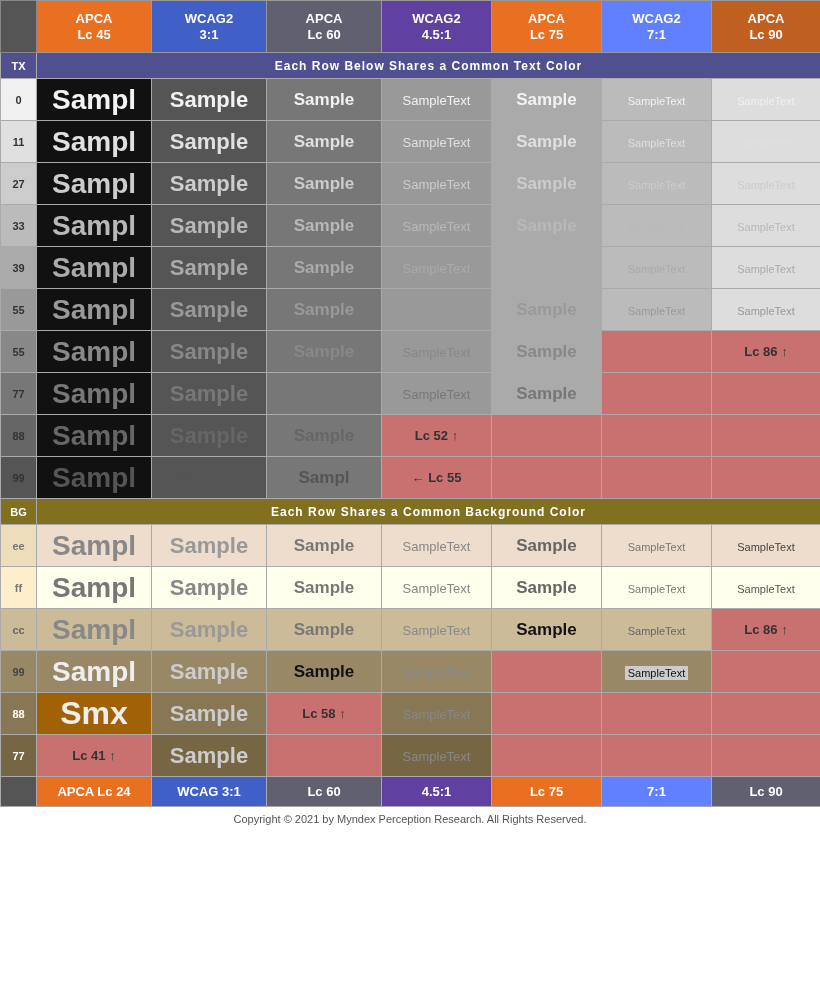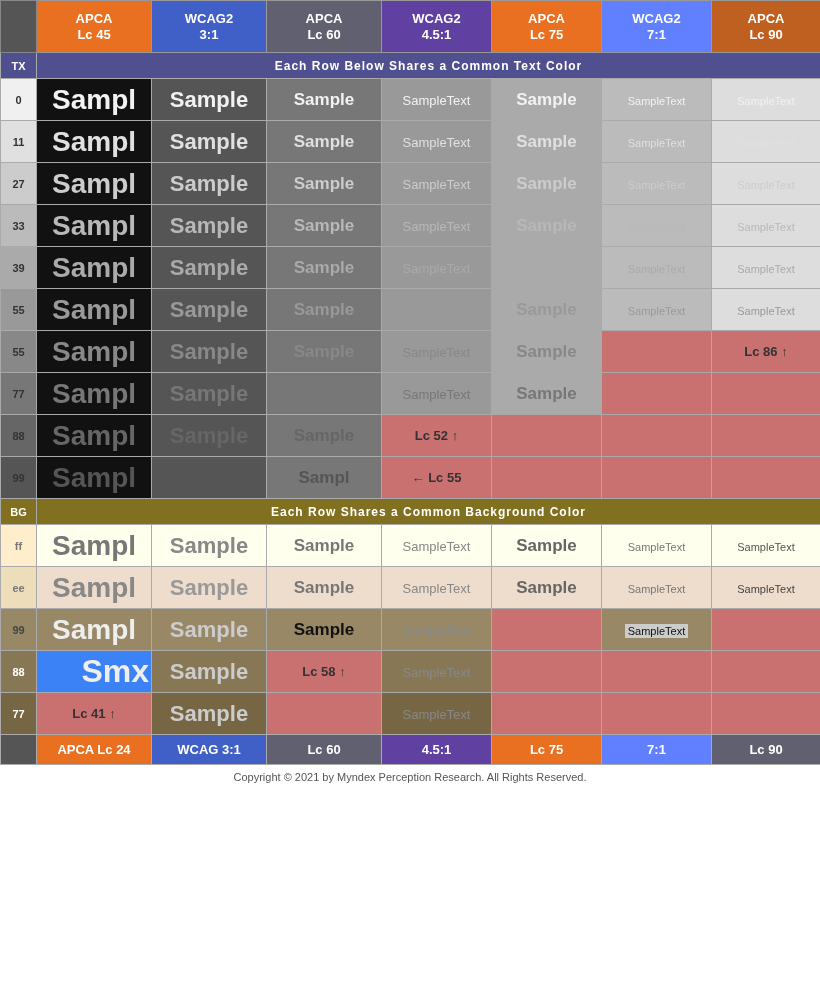--- a/index.html
+++ b/index.html
@@ -296,59 +296,69 @@
         <td class="data-cell" style="background:#c97070;"></td>
         <td class="data-cell" style="background:#c97070;"></td>
       </tr>
 
       <tr>
         <td class="idx-cell" style="background:#807020;color:#fff;font-size:11px;font-weight:bold;">BG</td>
         <td colspan="7" class="section-header-bg">Each Row Shares a Common Background Color</td>
       </tr>
 
       <tr>
+        <td class="idx-cell idx-ee">ee</td>
+        <td class="data-cell" style="background:#eeddcc;color:#888888;"><span class="sz-huge">Sampl</span></td>
+        <td class="data-cell" style="background:#eeddcc;color:#999999;"><span class="sz-large">Sample</span></td>
+        <td class="data-cell" style="background:#eeddcc;color:#777777;"><span class="sz-medium">Sample</span></td>
+        <td class="data-cell" style="background:#eeddcc;color:#888888;"><span class="sz-normal">SampleText</span></td>
+        <td class="data-cell" style="background:#eeddcc;color:#666666;"><span class="sz-medium">Sample</span></td>
+        <td class="data-cell" style="background:#eeddcc;color:#777777;"><span class="sz-small">SampleText</span></td>
+        <td class="data-cell" style="background:#eeddcc;color:#444444;"><span class="sz-small">SampleText</span></td>
+      </tr>
+
+      <tr>
         <td class="idx-cell idx-ff">ff</td>
         <td class="data-cell" style="background:#ffffee;color:#777777;"><span class="sz-huge">Sampl</span></td>
         <td class="data-cell" style="background:#ffffee;color:#888888;"><span class="sz-large">Sample</span></td>
         <td class="data-cell" style="background:#ffffee;color:#777777;"><span class="sz-medium">Sample</span></td>
         <td class="data-cell" style="background:#ffffee;color:#888888;"><span class="sz-normal">SampleText</span></td>
         <td class="data-cell" style="background:#ffffee;color:#666666;"><span class="sz-medium">Sample</span></td>
         <td class="data-cell" style="background:#ffffee;color:#777777;"><span class="sz-small">SampleText</span></td>
         <td class="data-cell" style="background:#ffffee;color:#555555;"><span class="sz-small">SampleText</span></td>
       </tr>
 
-      <tr>
-        <td class="idx-cell idx-ee">ee</td>
-        <td class="data-cell" style="background:#eeddcc;color:#888888;"><span class="sz-huge">Sampl</span></td>
-        <td class="data-cell" style="background:#eeddcc;color:#999999;"><span class="sz-large">Sample</span></td>
-        <td class="data-cell" style="background:#eeddcc;color:#777777;"><span class="sz-medium">Sample</span></td>
-        <td class="data-cell" style="background:#eeddcc;color:#888888;"><span class="sz-normal">SampleText</span></td>
-        <td class="data-cell" style="background:#eeddcc;color:#666666;"><span class="sz-medium">Sample</span></td>
-        <td class="data-cell" style="background:#eeddcc;color:#777777;"><span class="sz-small">SampleText</span></td>
-        <td class="data-cell" style="background:#eeddcc;color:#444444;"><span class="sz-small">SampleText</span></td>
-      </tr>
-
-
+
+      <tr>
+        <td class="idx-cell idx-cc">cc</td>
+        <td class="data-cell" style="background:#ccbb99;color:#888888;"><span class="sz-huge">Sampl</span></td>
+        <td class="data-cell" style="background:#ccbb99;color:#999999;"><span class="sz-large">Sample</span></td>
+        <td class="data-cell" style="background:#ccbb99;color:#777777;"><span class="sz-medium">Sample</span></td>
+        <td class="data-cell" style="background:#ccbb99;color:#888888;"><span class="sz-normal">SampleText</span></td>
+        <td class="data-cell" style="background:#ccbb99;color:#111111;font-weight:bold;"><span class="sz-medium" style="font-weight:900;">Sample</span></td>
+        <td class="data-cell" style="background:#ccbb99;color:#666666;"><span class="sz-small">SampleText</span></td>
+        <td class="data-cell cell-pink-text" style="background:#c97070;color:#333;font-weight:bold;font-size:13px;">Lc 86 ↑</td>
+      </tr>
 
 
 
       <tr>
         <td class="idx-cell idx-99">99</td>
         <td class="data-cell" style="background:#998866;color:#111111;"><span class="sz-huge" style="color:#eee;">Sampl</span></td>
         <td class="data-cell" style="background:#998866;color:#cccccc;"><span class="sz-large">Sample</span></td>
         <td class="data-cell" style="background:#998866;color:#111111;font-weight:900;"><span class="sz-medium" style="font-weight:900;color:#111;">Sample</span></td>
         <td class="data-cell" style="background:#998866;color:#888888;"><span class="sz-normal">SampleText</span></td>
         <td class="data-cell" style="background:#c97070;"></td>
         <td class="data-cell" style="background:#998866;"><span class="sz-small" style="background:#ccc;color:#111;padding:1px 3px;">SampleText</span></td>
         <td class="data-cell" style="background:#c97070;"></td>
       </tr>
 
       <tr>
         <td class="idx-cell idx-88">88</td>
-        <td class="data-cell" style="background:#3b82f6;color:#eee;text-align:right;"><span class="sz-huge" style="font-size:32px;font-weight:900;">Smx</span></td>
+        <td class="data-cell" style="background:#a16207;color:#eee;"><span class="sz-huge" style="font-size:32px;font-weight:900;">Smx</span></td>
         <td class="data-cell" style="background:#887755;color:#cccccc;"><span class="sz-large">Sample</span></td>
         <td class="data-cell cell-pink-text" style="background:#c97070;color:#333;font-weight:bold;font-size:13px;">Lc 58 ↑</td>
         <td class="data-cell" style="background:#887755;color:#888;"><span class="sz-normal">SampleText</span></td>
         <td class="data-cell" style="background:#c97070;"></td>
         <td class="data-cell" style="background:#c97070;"></td>
         <td class="data-cell" style="background:#c97070;"></td>
       </tr>
 
       <tr>
         <td class="idx-cell idx-77">77</td>

